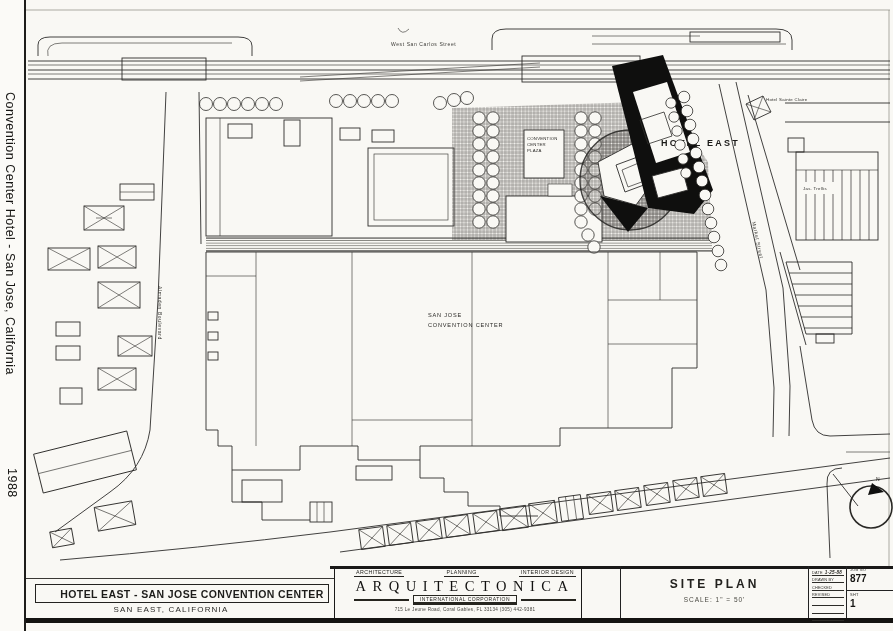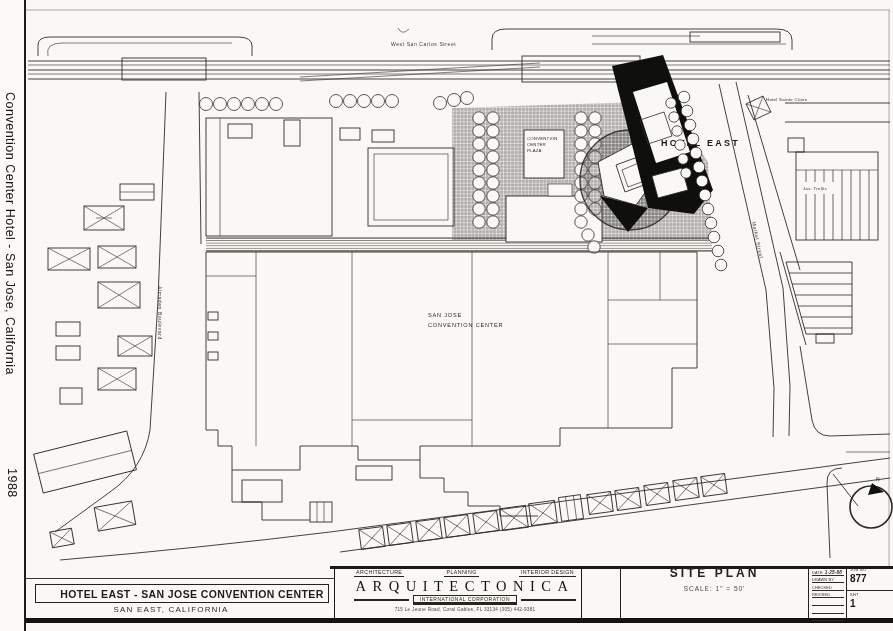--- a/index.html
+++ b/index.html
@@ -44,21 +44,21 @@
             letter-spacing:0.4px;color:#24231f;}
   .arq-row1 span{border-bottom:1.6px solid #24231f;padding:0 2px 1px 2px;}
   .arq-name{text-align:center;font-family:"Liberation Serif",serif;font-size:14.5px;
             letter-spacing:6.5px;color:#121110;margin-top:1px;white-space:nowrap;}
   .arq-sub{display:flex;align-items:center;gap:4px;margin-top:0;}
   .arq-sub .rule{flex:1;height:2px;background:#26251f;}
   .arq-sub .chip{font-size:5px;letter-spacing:0.5px;border:1px solid #26251f;border-bottom:3px solid #26251f;
                  padding:0 6px;color:#1d1c18;white-space:nowrap;}
   .arq-addr{text-align:center;font-size:4.6px;letter-spacing:0.3px;color:#45443e;margin-top:2px;}
   #tb-site{left:620px;top:566px;width:188px;height:52px;border-left:1.4px solid #222;text-align:center;}
-  .site-title{font-size:12px;letter-spacing:3px;color:#22211e;font-weight:600;}
+  .site-title{margin-top:11px;font-size:12px;letter-spacing:3px;color:#22211e;font-weight:600;}
   .site-scale{margin-top:5px;font-size:6.5px;letter-spacing:1px;color:#4a4942;}
   #tb-info{left:808px;top:566px;width:38px;height:52px;border-left:1.4px solid #222;padding:2px 2px 0 3px;}
   .inf-row{display:flex;align-items:flex-end;height:6.6px;border-bottom:1px solid #2c2b27;
            font-size:3.8px;letter-spacing:0.2px;color:#2c2b27;white-space:nowrap;overflow:hidden;}
   .inf-val{font-style:italic;font-size:4.6px;margin-left:2px;font-weight:bold;}
   #tb-job{left:846px;top:566px;width:60px;height:52px;border-left:1.4px solid #222;border-right:1.4px solid #222;}
   .job-cell{height:25px;box-sizing:border-box;padding:1px 3px;border-bottom:1px solid #222;}
   .job-cell:last-child{border-bottom:none;}
   .job-lab{font-size:3.9px;letter-spacing:0.3px;color:#33322e;}
   .job-val{font-size:10px;font-weight:bold;color:#151412;margin-top:1px;}

